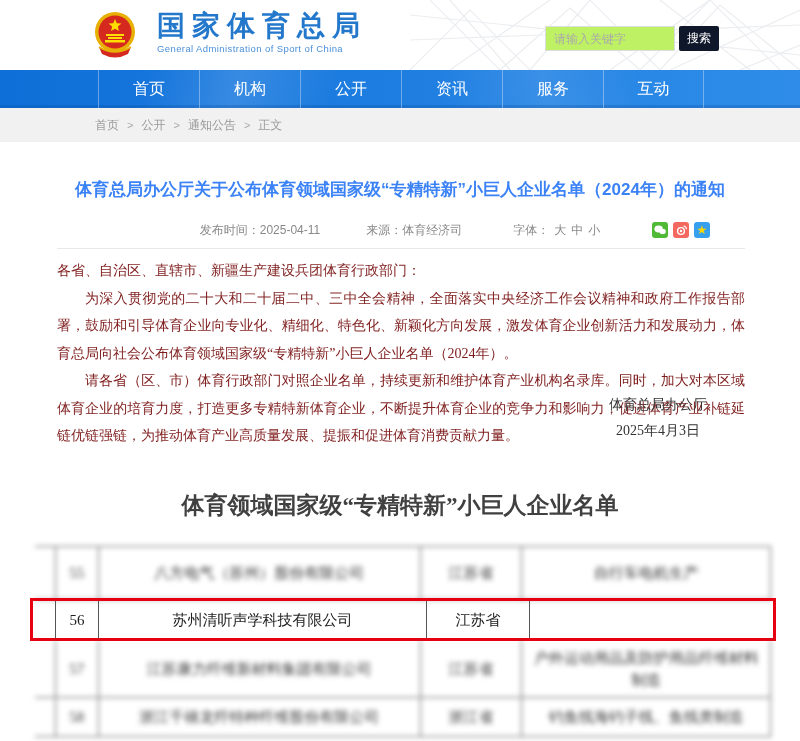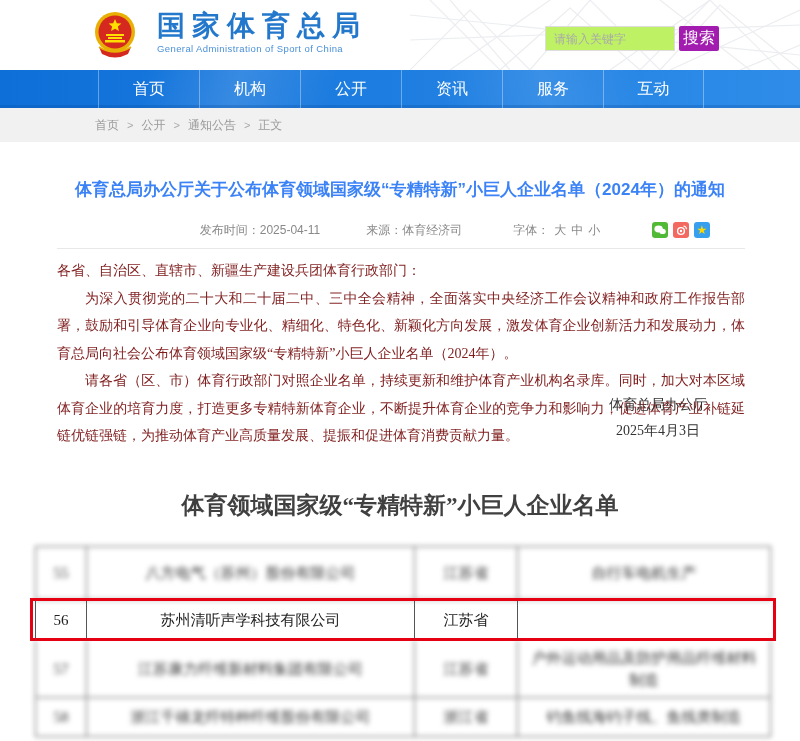--- a/index.html
+++ b/index.html
@@ -10,21 +10,21 @@
   
   .banner { position:absolute; left:0; top:0; width:800px; height:70px; background:#fff; }
   .banner .pattern { position:absolute; right:0; top:0; height:70px; width:390px; }
   .brand { position:absolute; left:93px; top:11px; display:flex; align-items:flex-start; cursor:pointer; }
   .emblem { width:44px; height:48px; margin-right:20px; }
   .site-name { font-size:28px; font-weight:bold; color:#2478cc; letter-spacing:7px; line-height:30px; }
   .site-sub { font-size:9.5px; color:#4a90d9; letter-spacing:0.4px; margin-top:2px; }
   .search { position:absolute; left:545px; top:26px; display:flex; }
   .search input { width:130px; height:25px; border:1px solid #ddd; background:#bef264; font-size:12px; padding:0 8px; color:#333; outline:none; }
   .search input::placeholder { color:#aaa; }
-  .search button { width:40px; height:25px; border:none; background:#a21caf; color:#fff; font-size:16px; margin-left:4px; border-radius:2px; cursor:pointer; }
+  .search button { width:40px; height:25px; border:none; background:#0f172a; color:#fff; font-size:12px; margin-left:4px; border-radius:2px; cursor:pointer; }
 
   
   .nav { position:absolute; left:0; top:70px; width:800px; height:38px;
     background:
       linear-gradient(105deg, rgba(255,255,255,0) 18%, rgba(255,255,255,.14) 30%, rgba(255,255,255,0) 42%),
       linear-gradient(75deg, rgba(255,255,255,0) 55%, rgba(255,255,255,.10) 68%, rgba(255,255,255,0) 80%),
       linear-gradient(90deg,#0e6fd8,#2f8de9);
     box-shadow: inset 0 -3px 0 rgba(8,70,150,.25);
     display:flex; align-items:stretch; padding-left:98px; }
   .nav-item { width:101px; display:flex; align-items:center; justify-content:center;
@@ -57,21 +57,21 @@
   
   .list-title { position:absolute; left:40px; top:490px; width:720px; text-align:center;
     font-family:"Liberation Serif", serif; font-size:23px; font-weight:bold; color:#404040; }
   .table { position:absolute; left:35px; top:546px; width:736px;
     font-family:"Liberation Serif", serif; font-size:15px; color:#222; }
   .trow { display:flex; align-items:stretch; border-bottom:1px solid #555; }
   .trow:first-child { border-top:1px solid #555; }
   .tcell { border-right:1px solid #555; display:flex; align-items:center; justify-content:center;
     text-align:center; padding:3px 8px; line-height:22px; }
   .tcell:first-child { border-left:1px solid #555; }
-  .c-no { width:52px; } .c-company { width:328px; } .c-prov { width:103px; } .c-biz { width:253px; }
+  .c-no { width:44px;margin-left:20px; } .c-company { width:328px; } .c-prov { width:103px; } .c-biz { width:253px; }
   .trow.blurred { filter:blur(2.8px); color:#333; }
   .r55 { height:54px; } .r56 { height:40px; } .r57 { height:58px; } .r58 { height:39px; }
   .trow.highlighted { position:relative; }
   .trow.highlighted::after { content:''; position:absolute; top:-2px; bottom:-2px; left:-5px; right:-5px;
     border:3px solid #e60012; pointer-events:none; }
 </style>
 </head>
 <body>
 
 <div class="page">

